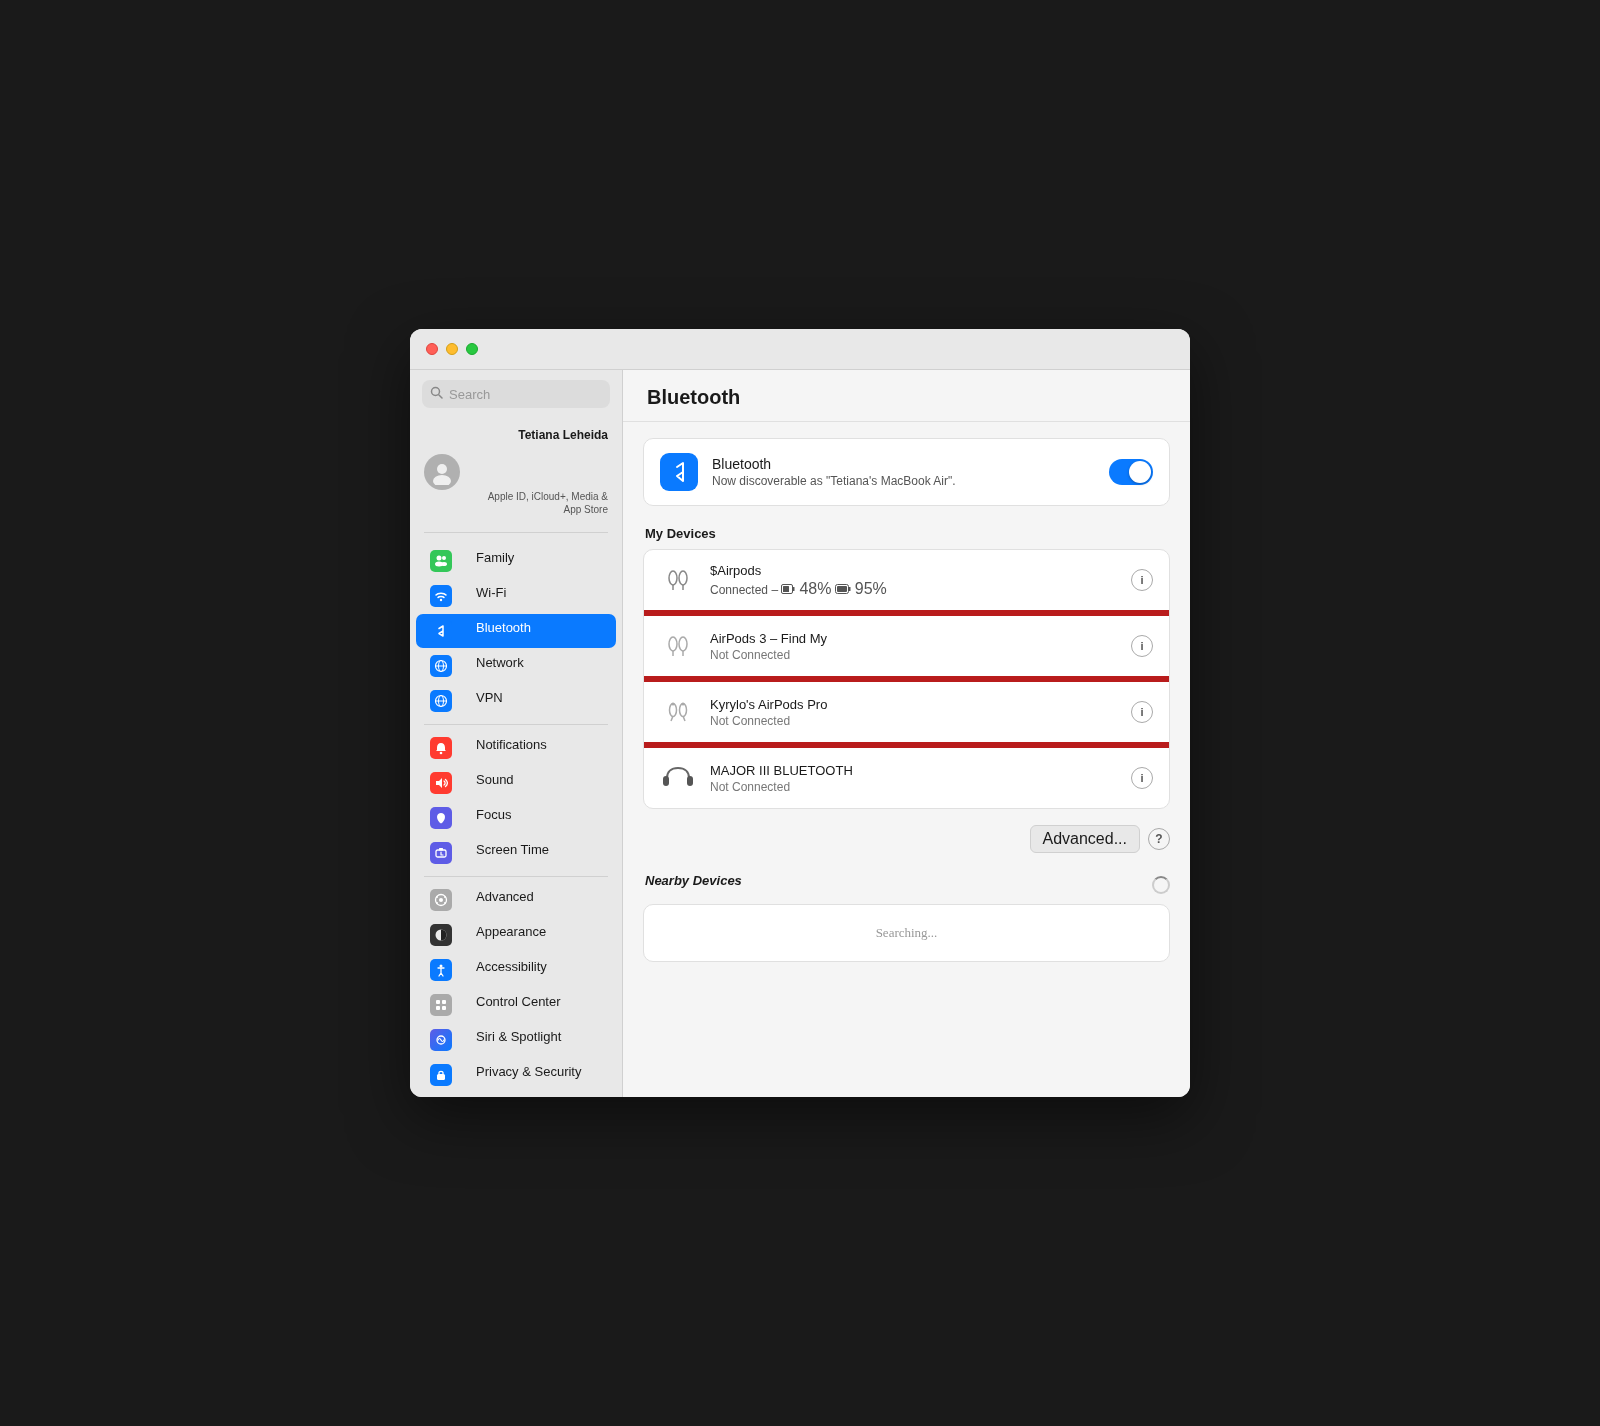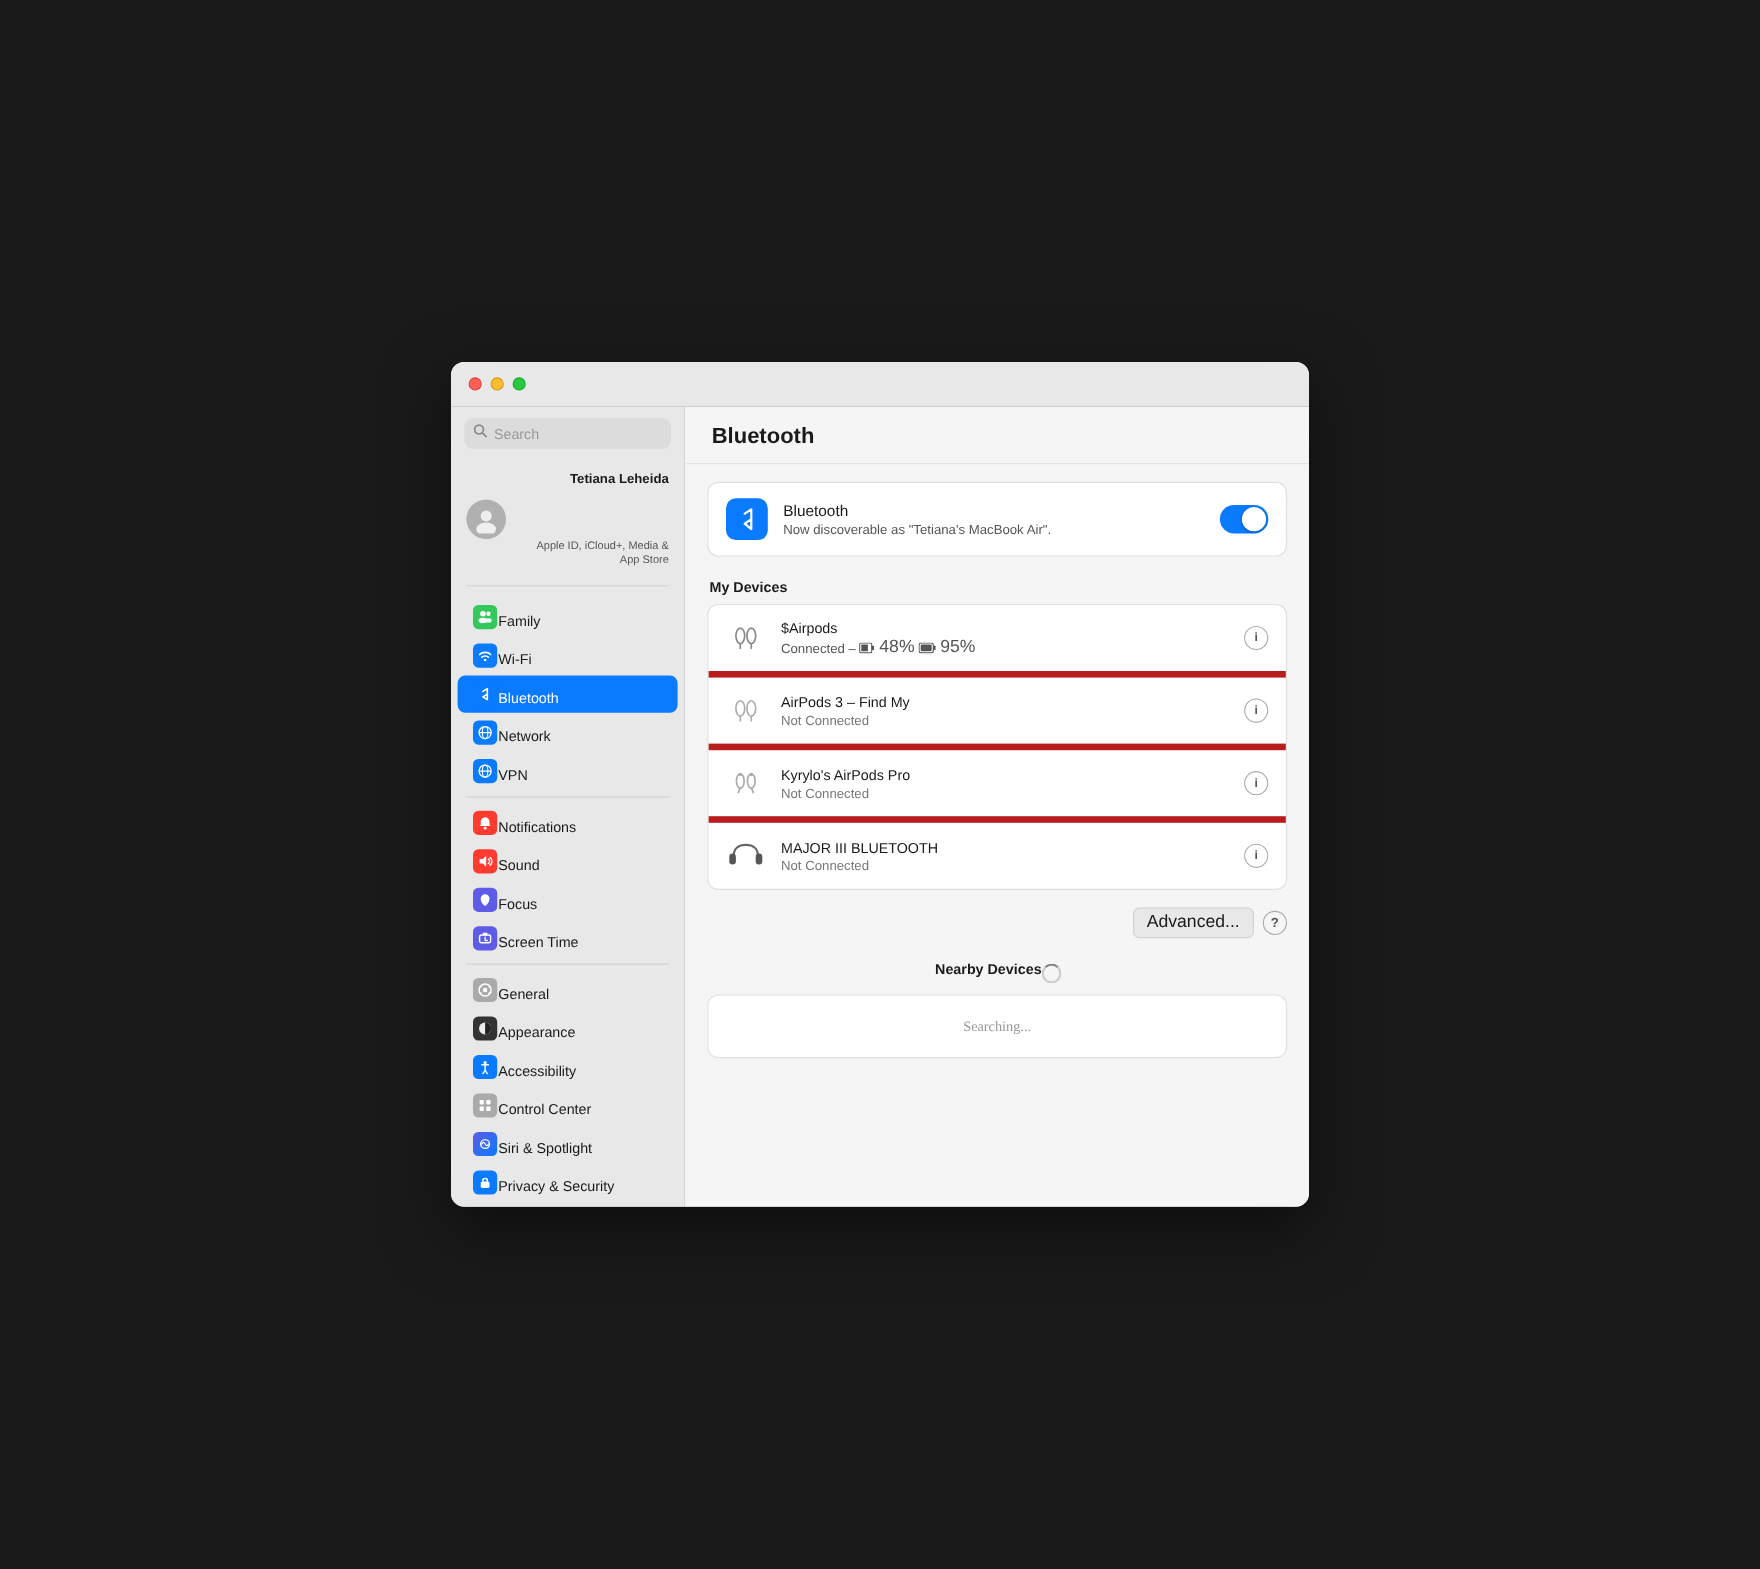--- a/index.html
+++ b/index.html
@@ -95,22 +95,22 @@
       flex-shrink: 0;
       overflow: hidden;
     }
     .user-avatar svg { width: 26px; height: 26px; }
     .user-info { display: flex; flex-direction: column; }
     .user-name { font-size: 12px; font-weight: 600; color: #1a1a1a; }
     .user-sub { font-size: 10px; color: #555; line-height: 1.3; margin-top: 48px; }
     .sidebar-nav { padding: 4px 0; }
     .sidebar-item {
       display: flex;
-      align-items: flex-end;
-      gap: 1px;
+      align-items: flex-start;
+      gap: 24px;
       padding: 6px 14px;
       cursor: pointer;
       border-radius: 7px;
       margin: 1px 6px;
     }
     .sidebar-item.active { background: #0a7aff; }
     .sidebar-item.active .sidebar-label { color: #fff; }
     .sidebar-icon {
       width: 22px;
       height: 22px;
@@ -271,22 +271,23 @@
       justify-content: center;
       cursor: pointer;
       font-size: 12px;
       color: #555;
       font-weight: 600;
     }
     
     .nearby-header {
       display: flex;
       align-items: center;
-      justify-content: center;
+      justify-content: space-between;
       margin-bottom: 8px;
+      font-style: italic;
     }
     .spinner {
       width: 18px;
       height: 18px;
       border: 2px solid #ccc;
       border-top-color: #888;
       border-radius: 50%;
       animation: spin 1s linear infinite;
     }
     @keyframes spin { to { transform: rotate(360deg); } }
@@ -457,21 +458,21 @@
           <div class="sidebar-icon icon-general">
             <svg viewBox="0 0 14 14" fill="white">
               <circle cx="7" cy="7" r="5.5" fill="none" stroke="white" stroke-width="1.3"></circle>
               <circle cx="7" cy="7" r="2" fill="white"></circle>
               <circle cx="3" cy="4" r="1" fill="white"></circle>
               <circle cx="11" cy="4" r="1" fill="white"></circle>
               <circle cx="3" cy="10" r="1" fill="white"></circle>
               <circle cx="11" cy="10" r="1" fill="white"></circle>
             </svg>
           </div>
-          <span class="sidebar-label">General</span>
+          <span class="sidebar-label">Advanced</span>
         </div>
         <div class="sidebar-item">
           <div class="sidebar-icon icon-appearance">
             <svg viewBox="0 0 14 14" fill="white">
               <circle cx="7" cy="7" r="5.5" fill="white" opacity="0.9"></circle>
               <path d="M7 1.5 A5.5 5.5 0 0 1 7 12.5 Z" fill="#222"></path>
             </svg>
           </div>
           <span class="sidebar-label">Appearance</span>
         </div>

